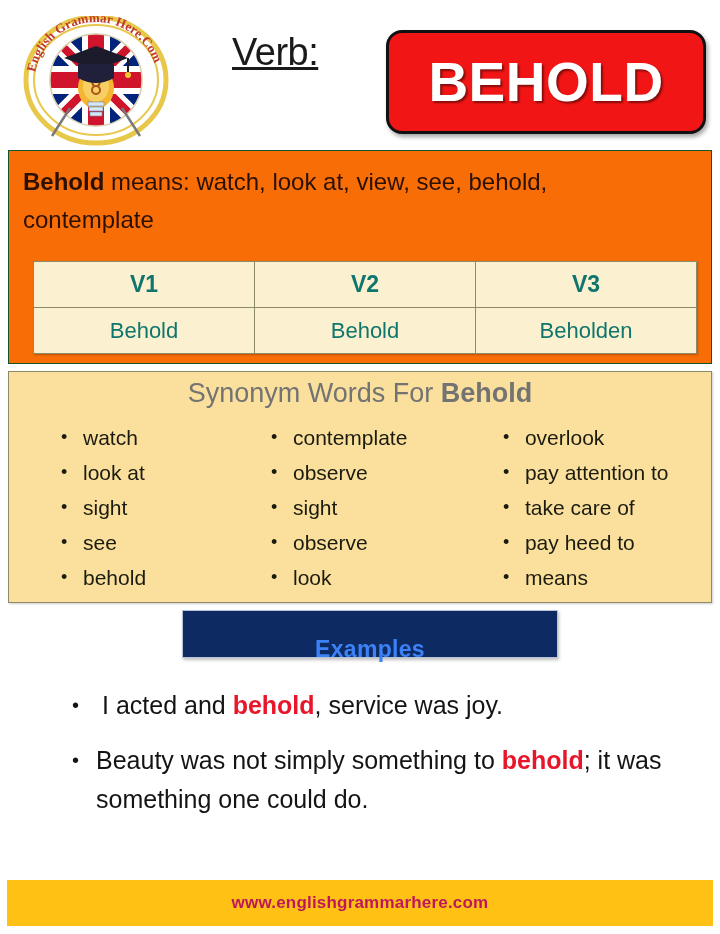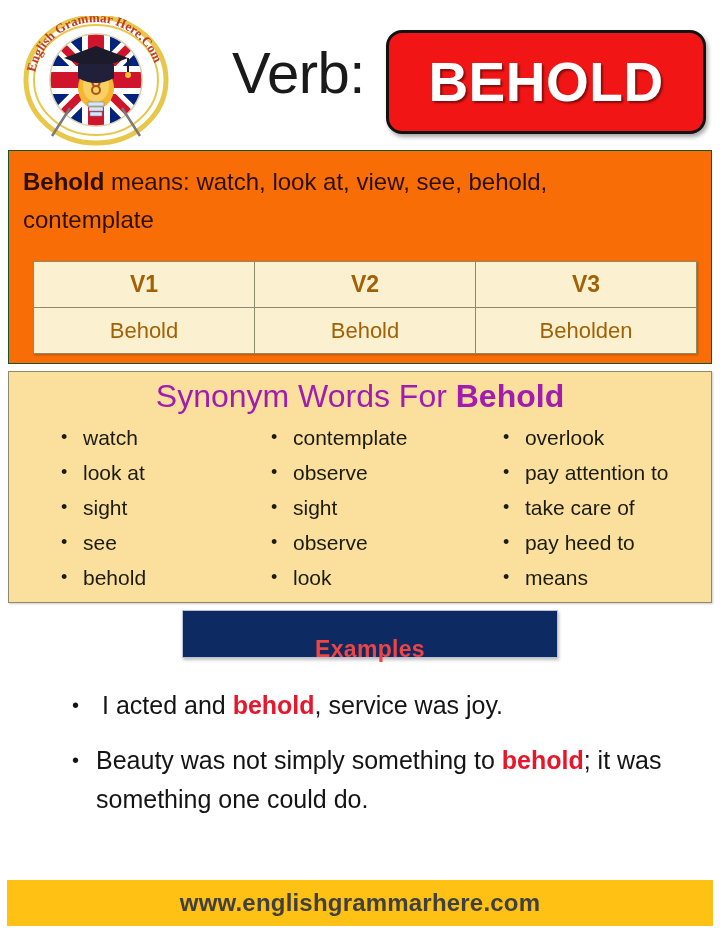--- a/index.html
+++ b/index.html
@@ -23,26 +23,27 @@
   }
   .logo-badge {
     position: absolute;
     left: 12px; top: 16px;
     width: 168px; height: 132px;
   }
   .logo-svg { display: block; width: 168px; height: 132px; }
 
   .verb-label {
     position: absolute;
-    left: 232px; top: 41px;
-    font-size: 58px;
+    left: 232px; top: 20px;
+    font-size: 38px;
     color: #1a1a1a;
     font-family: "Liberation Sans", sans-serif;
     letter-spacing: -0.5px;
     line-height: 64px;
+    text-decoration: underline;
   }
   .verb-box {
     position: absolute;
     left: 386px; top: 30px;
     width: 320px; height: 104px;
     background: #f21515;
     border: 3px solid #111111;
     border-radius: 16px;
     box-sizing: border-box;
     box-shadow: 2px 3px 4px rgba(0,0,0,0.35);
@@ -84,21 +85,21 @@
     position: absolute;
     left: 24px; top: 110px;
     width: 664px;
     border-collapse: collapse;
     background: #fbf0cf;
     box-shadow: 1px 1px 2px rgba(0,0,0,0.25);
   }
   .verb-table td {
     border: 1px solid #8d8a6a;
     text-align: center;
-    color: #a16207;
+    color: #0f766e;
     font-size: 22px;
     padding: 0;
     height: 45px;
     width: 33.33%;
   }
   .verb-table tr.head td {
     font-weight: bold;
     font-size: 23px;
   }
 
@@ -110,22 +111,22 @@
     background: #fae09c;
     border: 1px solid #8d8a6a;
     box-sizing: border-box;
     box-shadow: 1px 1px 2px rgba(0,0,0,0.2);
   }
   .syn-title {
     position: absolute;
     left: 0; top: 6px;
     width: 100%;
     text-align: center;
-    font-size: 32px;
-    color: #a21caf;
+    font-size: 27px;
+    color: #737373;
   }
   .syn-title b { font-weight: bold; }
 
   .syn-cols {
     position: absolute;
     left: 0; top: 48px;
     width: 100%;
     display: flex;
   }
   .syn-col {
@@ -158,21 +159,21 @@
     width: 376px; height: 48px;
     background: #0e2a63;
     border: 1px solid #b9c3d6;
     box-sizing: border-box;
     display: flex;
     align-items: center;
     justify-content: center;
     box-shadow: 1px 2px 3px rgba(0,0,0,0.25);
   }
   .examples-bar-text {
-    color: #ef4444;
+    color: #3b82f6;
     font-size: 23px;
     font-weight: bold;
     letter-spacing: 0.3px;
     margin-top: 30px;
   }
 
   .examples-list {
     position: absolute;
     left: 72px; top: 686px;
     width: 600px;
@@ -199,23 +200,23 @@
   .footer-bar {
     position: absolute;
     left: 7px; top: 880px;
     width: 706px; height: 46px;
     background: #ffc113;
     display: flex;
     align-items: center;
     justify-content: center;
   }
   .footer-text {
-    font-size: 24px;
+    font-size: 17px;
     font-weight: bold;
-    color: #404040;
+    color: #be185d;
     letter-spacing: 0.2px;
   }
 </style>
 </head>
 <body>
 
 <div class="header">
 
   <div class="logo-badge">
     <svg class="logo-svg" viewBox="0 0 168 132">

